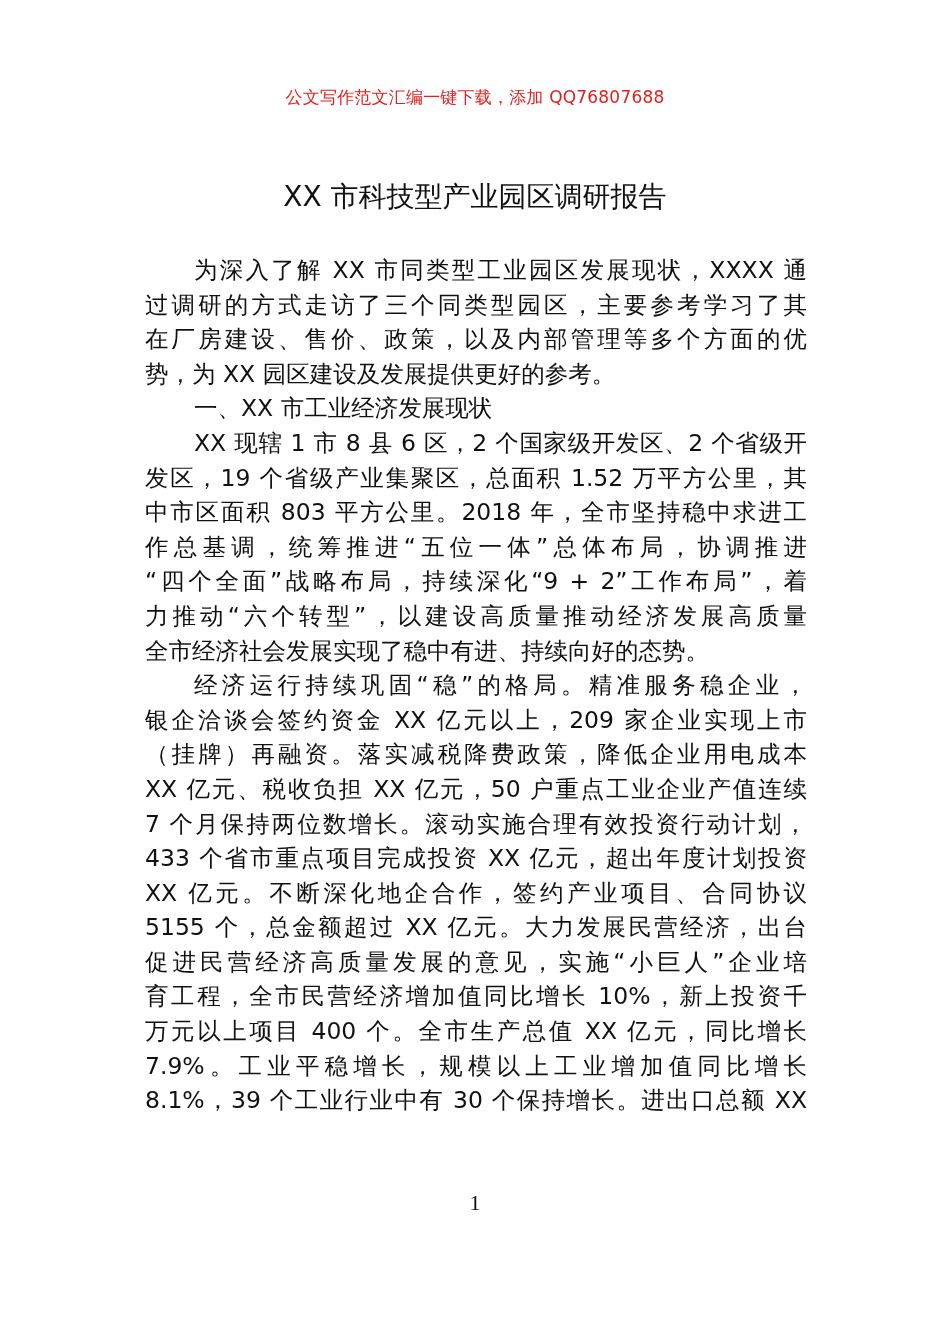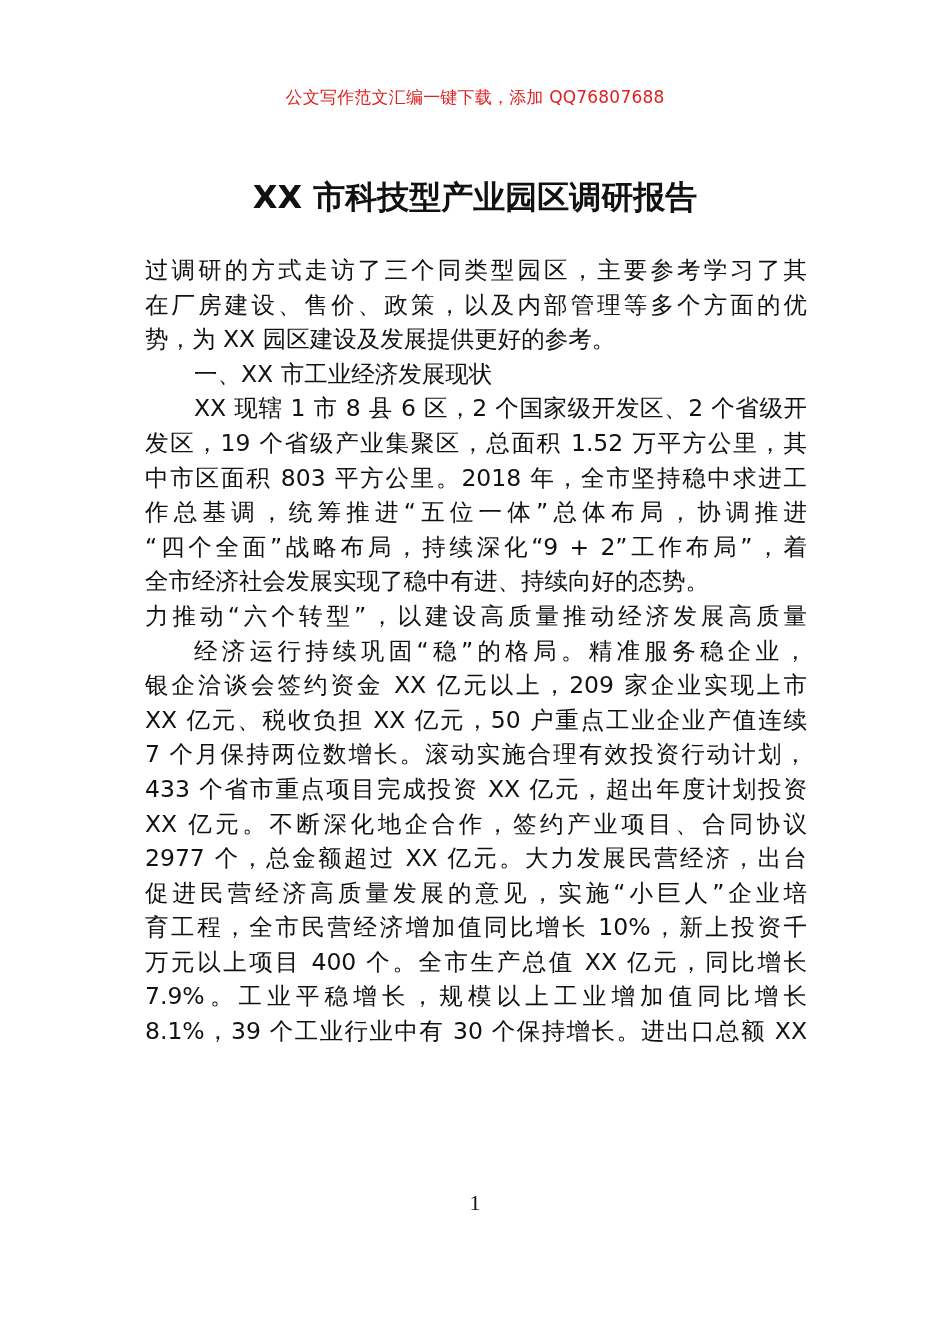--- a/index.html
+++ b/index.html
@@ -34,23 +34,23 @@
       line-height: 26px;
       letter-spacing: 0.2px;
     }
     .doc-title {
       position: absolute;
       top: 176px;
       left: 0;
       width: 950px;
       text-align: center;
       font-family: "DejaVu Sans", "Liberation Sans", sans-serif;
-      font-size: 32px;
+      font-size: 28px;
       line-height: 42px;
-      font-weight: bold;
+      font-weight: normal;
       margin: 0;
       letter-spacing: 0px;
     }
     .body-text {
       position: absolute;
       top: 253px;
       left: 145px;
       width: 662px;
     }
     .line {
@@ -89,47 +89,49 @@
 
 <div class="page">
 
   <div class="header-note" style="color:#e02020;">公文写作范文汇编一键下载，添加 QQ76807688</div>
 
   <h1 class="doc-title">XX 市科技型产业园区调研报告</h1>
 
   <div class="body-text">
 
     <div>
+      <span class="line indent">为深入了解 XX 市同类型工业园区发展现状，XXXX 通</span>
       <span class="line">过调研的方式走访了三个同类型园区，主要参考学习了其</span>
       <span class="line">在厂房建设、售价、政策，以及内部管理等多个方面的优</span>
       <span class="line last">势，为 XX 园区建设及发展提供更好的参考。</span>
     </div>
 
     <div>
       <span class="line heading">一、XX 市工业经济发展现状</span>
     </div>
 
     <div>
       <span class="line indent">XX 现辖 1 市 8 县 6 区，2 个国家级开发区、2 个省级开</span>
       <span class="line">发区，19 个省级产业集聚区，总面积 1.52 万平方公里，其</span>
       <span class="line">中市区面积 803 平方公里。2018 年，全市坚持稳中求进工</span>
       <span class="line">作总基调，统筹推进“五位一体”总体布局，协调推进</span>
       <span class="line">“四个全面”战略布局，持续深化“9 + 2”工作布局”，着</span>
+      <span class="line">力推动“六个转型”，以建设高质量推动经济发展高质量</span>
       <span class="line last">全市经济社会发展实现了稳中有进、持续向好的态势。</span>
-      <span class="line">力推动“六个转型”，以建设高质量推动经济发展高质量</span>
     </div>
 
     <div>
       <span class="line indent">经济运行持续巩固“稳”的格局。精准服务稳企业，</span>
       <span class="line">银企洽谈会签约资金 XX 亿元以上，209 家企业实现上市</span>
+      <span class="line">（挂牌）再融资。落实减税降费政策，降低企业用电成本</span>
       <span class="line">XX 亿元、税收负担 XX 亿元，50 户重点工业企业产值连续</span>
       <span class="line">7 个月保持两位数增长。滚动实施合理有效投资行动计划，</span>
       <span class="line">433 个省市重点项目完成投资 XX 亿元，超出年度计划投资</span>
       <span class="line">XX 亿元。不断深化地企合作，签约产业项目、合同协议</span>
-      <span class="line">2977 个，总金额超过 XX 亿元。大力发展民营经济，出台</span>
+      <span class="line">5155 个，总金额超过 XX 亿元。大力发展民营经济，出台</span>
       <span class="line">促进民营经济高质量发展的意见，实施“小巨人”企业培</span>
       <span class="line">育工程，全市民营经济增加值同比增长 10%，新上投资千</span>
       <span class="line">万元以上项目 400 个。全市生产总值 XX 亿元，同比增长</span>
       <span class="line">7.9%。工业平稳增长，规模以上工业增加值同比增长</span>
       <span class="line">8.1%，39 个工业行业中有 30 个保持增长。进出口总额 XX</span>
     </div>
 
   </div>
 
   <div class="page-number">1</div>

